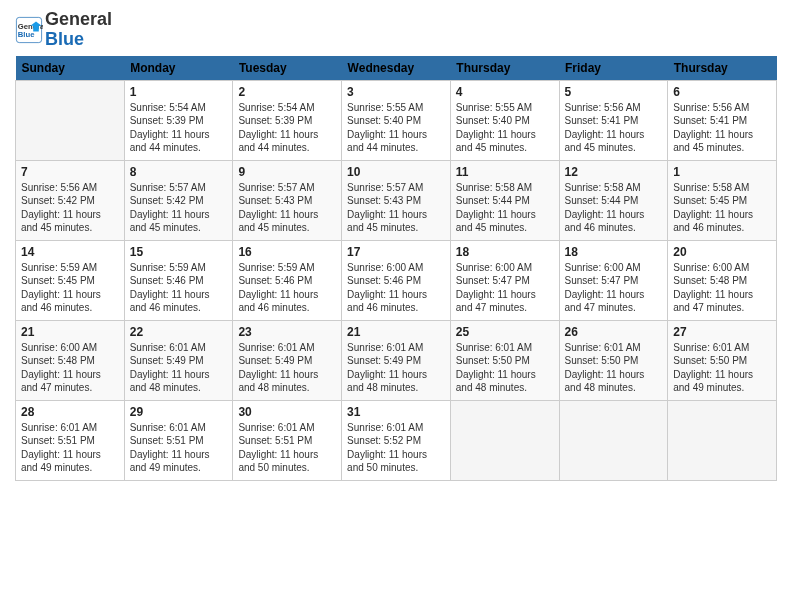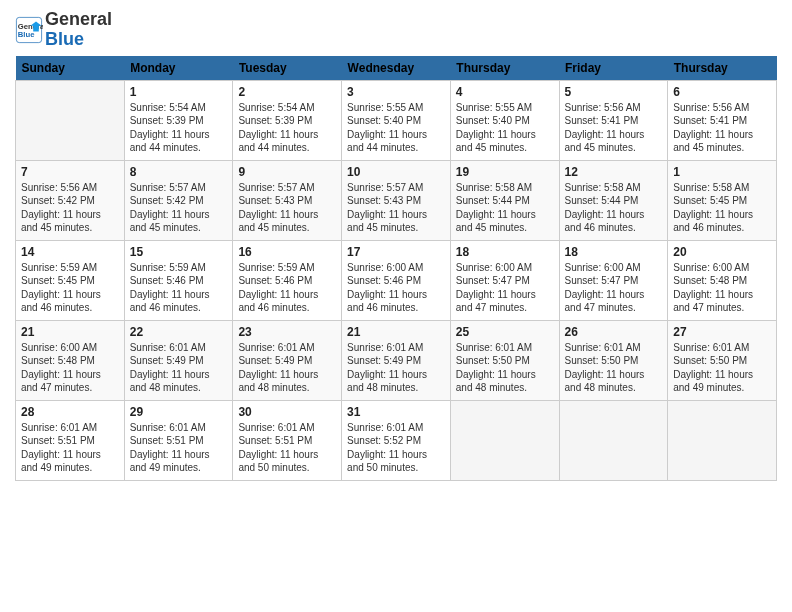--- a/index.html
+++ b/index.html
@@ -195,21 +195,21 @@
 and 45 minutes.</div>
           </td>
           <td>
             <span class="day-number">10</span>
             <div class="day-info" style="white-space: pre-line;">Sunrise: 5:57 AM
 Sunset: 5:43 PM
 Daylight: 11 hours
 and 45 minutes.</div>
           </td>
           <td>
-            <span class="day-number">19</span>
+            <span class="day-number">11</span>
             <div class="day-info" style="white-space: pre-line;">Sunrise: 5:58 AM
 Sunset: 5:44 PM
 Daylight: 11 hours
 and 45 minutes.</div>
           </td>
           <td>
             <span class="day-number">12</span>
             <div class="day-info" style="white-space: pre-line;">Sunrise: 5:58 AM
 Sunset: 5:44 PM
 Daylight: 11 hours

